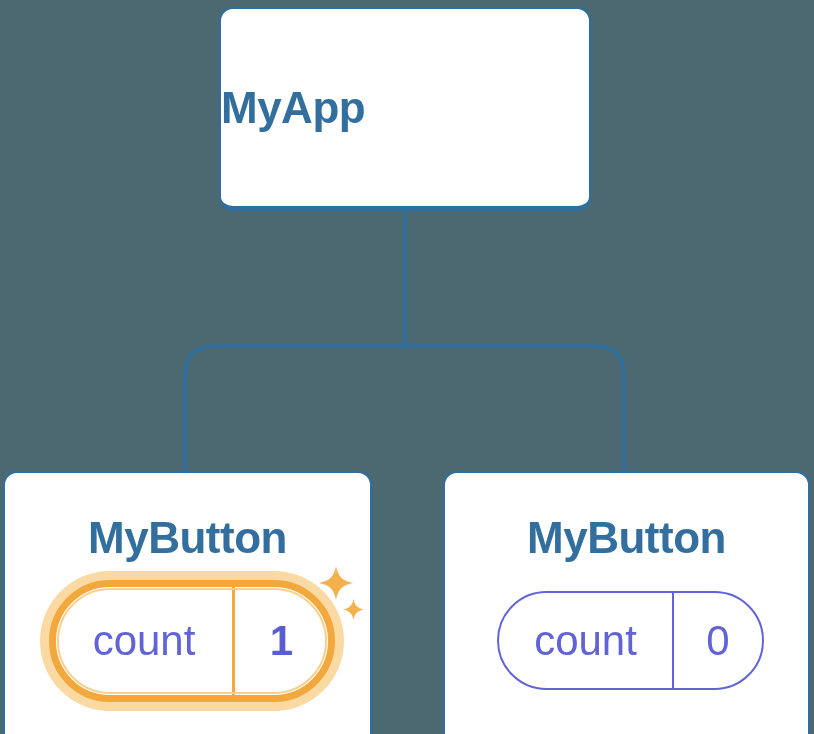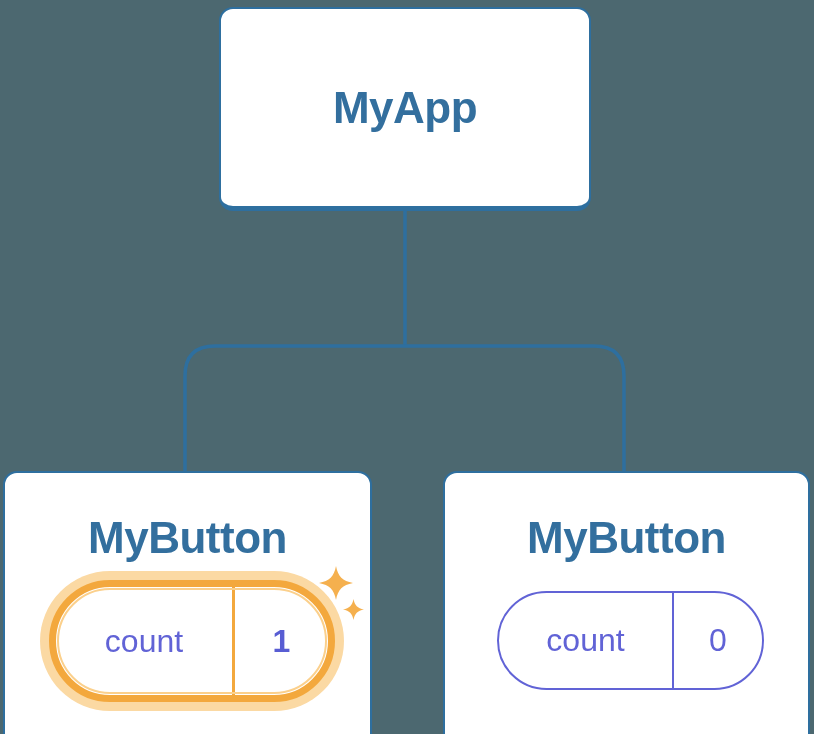--- a/index.html
+++ b/index.html
@@ -28,21 +28,21 @@
     border-bottom-width: 4px;
     border-radius: 14px;
     z-index: 2;
   }
   .card.root {
     left: 219px; top: 7px;
     width: 372px; height: 204px;
     border-bottom-width: 5px;
     display: flex;
     align-items: center;
-    justify-content: center;
+    justify-content: flex-start;
   }
   .card.child { top: 471px; width: 369px; height: 299px; }
   .card.child.left  { left: 3px; }
   .card.child.right { left: 443px; width: 367px; }
   .node-title {
     color: #336f9e;
     font-size: 44px;
     font-weight: 600;
     letter-spacing: -0.5px;
     white-space: nowrap;
@@ -59,21 +59,21 @@
     box-sizing: border-box;
     background: #ffffff;
     display: flex;
     align-items: stretch;
     overflow: hidden;
   }
   .pill .cell {
     display: flex;
     align-items: center;
     justify-content: center;
-    font-size: 32px;
+    font-size: 42px;
     color: #6163d6;
   }
   
   .pill.hot {
     left: 44px; top: 107px;
     width: 286px; height: 122px;
     border: 7px solid #f3a83d;
     border-radius: 70px;
     box-shadow: 0 0 0 9px #fbd9a3;
   }

